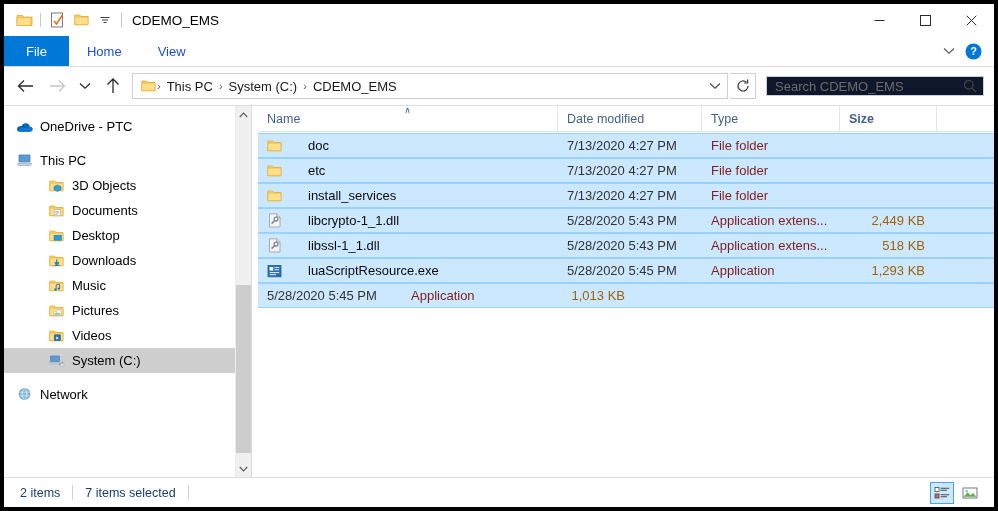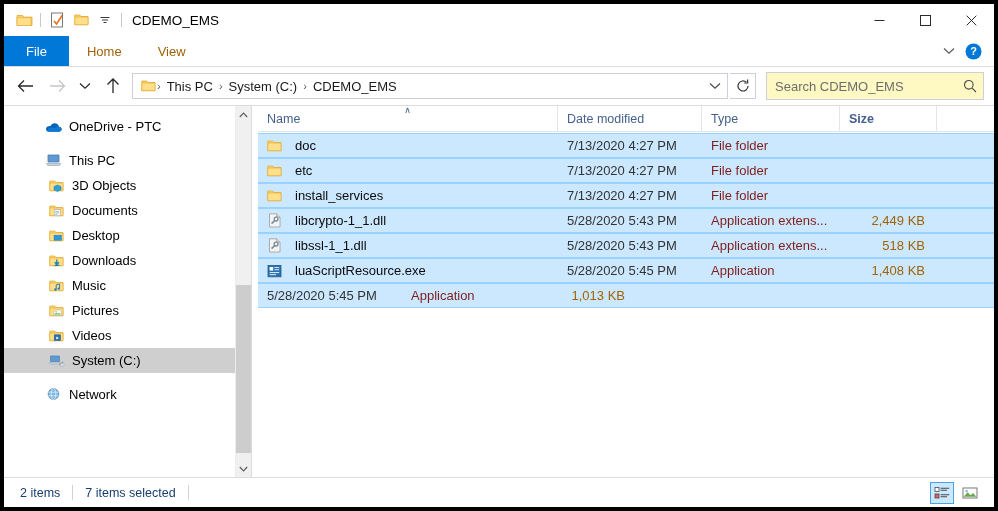--- a/index.html
+++ b/index.html
@@ -46,21 +46,21 @@
   
   .ribbon {
     height: 31px; min-height: 31px;
     display: flex; align-items: stretch;
     background: #ffffff;
     border-bottom: 1px solid #dcdcdc;
   }
   .tab {
     display: flex; align-items: center; justify-content: center;
     padding: 0 18px;
-    font-size: 13px; color: #a16207;
+    font-size: 13px; color: #1d4ed8;
     white-space: nowrap;
   }
   .tab.file {
     background: #0078d7; color: #ffffff;
     padding: 0 22px;
   }
   .ribbon-spacer { flex: 1; }
   .ribbon-right {
     display: flex; align-items: center; gap: 10px; padding-right: 12px;
   }
@@ -100,22 +100,22 @@
     display: flex; align-items: center; justify-content: center;
     color: #4a4a4a;
   }
   .refresh-btn {
     width: 26px; height: 26px;
     display: flex; align-items: center; justify-content: center;
     border: 1px solid #cccedb; border-left: none;
     background: #fff; color: #3a3a3a;
   }
   .searchbox {
-    width: 218px; height: 28px; margin-left: 8px;
-    border: 1px solid #cccedb; background: #fef9c3;
+    width: 218px; height: 20px; margin-left: 8px;
+    border: 1px solid #cccedb; background: #0f172a;
     display: flex; align-items: center; padding: 0 6px 0 8px;
   }
   .searchbox input {
     flex: 1; border: none; outline: none;
     font-family: "Liberation Sans", sans-serif;
     font-size: 13px; color: #6d6d6d; background: transparent;
   }
   .searchbox input::placeholder { color: #6d6d6d; }
 
   
@@ -129,21 +129,21 @@
     width: 248px; min-width: 248px;
     background: #ffffff;
     display: flex; flex-direction: column;
     position: relative;
     border-right: 1px solid #dcdcdc;
     overflow: hidden;
   }
   .navlist { flex: 1; padding-top: 8px; overflow: hidden; }
   .navitem {
     height: 25px; display: flex; align-items: center;
-    padding-left: 41px; gap: 7px;
+    padding-left: 12px; gap: 7px;
     font-size: 13px; color: #000000;
     white-space: nowrap;
   }
   .navitem.indent { padding-left: 44px; }
   .navitem.selected { background: #cfcfcf; }
   .nav-spacer { height: 9px; }
   .navicon {
     width: 17px; height: 17px;
     display: flex; align-items: center; justify-content: center;
     flex-shrink: 0;
@@ -199,21 +199,21 @@
   .rows { flex: 1; overflow: hidden; padding-top: 1px; }
   .row {
     height: 25px; display: flex; align-items: center;
     font-size: 13px; color: #0b0b0b;
   }
   .row.selected { background: #cce8ff; border: 1px solid #99d1ff; border-left:none; border-right:none;}
   .cell {
     display: flex; align-items: center;
     white-space: nowrap; overflow: hidden;
   }
-  .cell.name { width: 300px; padding-left: 8px; gap: 12px; }
+  .cell.name { width: 300px; padding-left: 8px; gap: 25px; }
   .cell.date { width: 144px; padding-left: 9px; color: #333; }
   .cell.type { width: 138px; padding-left: 9px; color: #7f1d1d; }
   .cell.size { width: 97px; padding-right: 12px; color: #a16207; justify-content: flex-end; }
   .fileicon {
     width: 17px; height: 17px; flex-shrink: 0;
     display: flex; align-items: center; justify-content: center;
   }
 
   
   .statusbar {
@@ -634,21 +634,21 @@
                 <rect x="7.4" y="3" width="4.8" height="1.1" fill="#cfe4f5"></rect>
                 <rect x="7.4" y="5.2" width="4.8" height="1.1" fill="#cfe4f5"></rect>
                 <rect x="2.6" y="8" width="9.6" height="1.1" fill="#cfe4f5"></rect>
                 <rect x="2.6" y="10.1" width="6.4" height="1.1" fill="#cfe4f5"></rect>
               </svg>
             </span>
             <span>luaScriptResource.exe</span>
           </div>
           <div class="cell date">5/28/2020 5:45 PM</div>
           <div class="cell type">Application</div>
-          <div class="cell size">1,408 KB</div>
+          <div class="cell size">1,293 KB</div>
         </div>
 
         <div class="row selected">
           <div class="cell date">5/28/2020 5:45 PM</div>
           <div class="cell type">Application</div>
           <div class="cell size">1,013 KB</div>
         </div>
 
       </div>
     </div>

